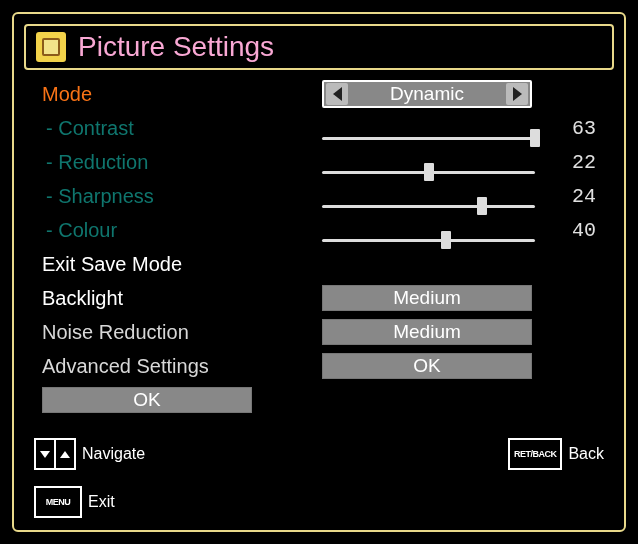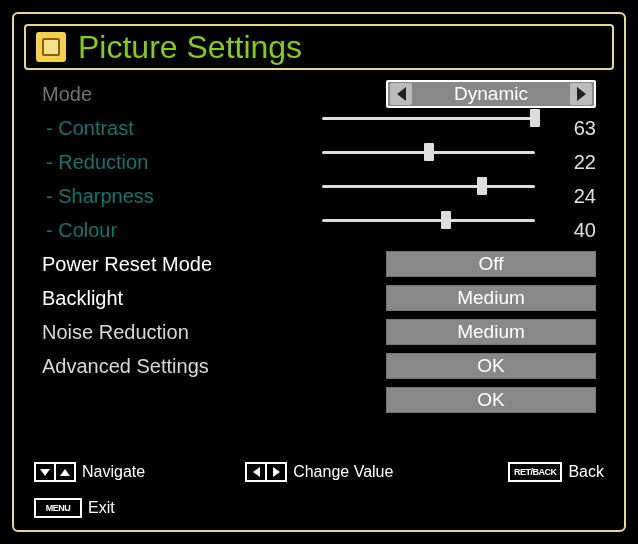--- a/index.html
+++ b/index.html
@@ -42,47 +42,47 @@
   }
   .title-icon::before {
     content: "";
     width: 14px; height: 14px;
     border: 2px solid #8a5a1a;
     border-radius: 2px;
     background: #f2e28a;
     display: block;
   }
   .title-text {
-    font-size: 32px;
+    font-size: 28px;
     font-weight: 400;
-    color: #84cc16;
+    color: #f9a8d4;
   }
   .settings-list {
     position: absolute;
     left: 28px; top: 64px; right: 28px;
   }
   .row {
     display: flex;
     align-items: center;
     height: 32px;
     margin-bottom: 2px;
   }
   .label {
     flex: 0 0 280px;
     font-size: 20px;
     color: #d8d8d8;
   }
-  .label.mode { color: #737373; font-weight: 500; }
+  .label.mode { color: #f97316; font-weight: 500; }
   .label.sub { color: #0f766e; padding-left: 4px; }
   .label.white { color: #fff; }
   .control {
     flex: 1;
     display: flex;
     align-items: center;
-    justify-content: flex-end;
+    justify-content: flex-start;
     height: 28px;
   }
   
   .mode-selector {
     border: 2px solid #fff;
     background: #888;
     height: 28px;
     width: 210px;
     display: flex;
     align-items: center;
@@ -114,22 +114,23 @@
   .tri-right {
     width: 0; height: 0;
     border-top: 7px solid transparent;
     border-bottom: 7px solid transparent;
     border-left: 9px solid #222;
   }
   
   .slider-wrap {
     flex: 1;
     display: flex;
-    align-items: flex-start;
+    align-items: flex-end;
     gap: 27px;
+    font-family: Liberation Mono, monospace;
   }
   .slider-track {
     flex: 1;
     height: 3px;
     background: #ddd;
     position: relative;
     border-radius: 2px;
   }
   .slider-knob {
     position: absolute;
@@ -173,21 +174,21 @@
   }
   .hint {
     display: flex;
     align-items: center;
     gap: 6px;
     margin-right: 40px;
   }
   .key-group { display: flex; gap: 0; }
   .keycap {
     border: 2px solid #fff;
-    min-width: 22px; height: 20px;
+    min-width: 22px; height: 32px;
     display: flex;
     align-items: center;
     justify-content: center;
     font-size: 11px;
     font-weight: bold;
     padding: 0 4px;
     background: #000;
   }
   .keycap + .keycap { margin-left: -2px; }
   .keycap .tri-down {
@@ -277,24 +278,21 @@
       <div class="label sub">- Colour</div>
       <div class="slider-wrap">
         <div class="slider-track">
           <div class="slider-knob" style="left:58%"></div>
         </div>
         <div class="slider-value">40</div>
       </div>
     </div>
 
     <div class="row">
-      <div class="label white">Power Reset Mode</div>
-      <div class="control">
-          <div class="grey-value">Off</div>
-        </div>
+      <div class="label white">Exit Save Mode</div>
     </div>
 
     <div class="row">
       <div class="label white">Backlight</div>
       <div class="control">
           <div class="grey-value">Medium</div>
         </div>
     </div>
 
     <div class="row">
@@ -325,31 +323,20 @@
         <div class="key-group">
           <div class="keycap">
               <div class="tri-down"></div>
             </div>
           <div class="keycap">
               <div class="tri-up"></div>
             </div>
         </div>
         <span>Navigate</span>
       </div>
-      <div class="hint" style="margin-left:60px">
-        <div class="key-group">
-          <div class="keycap">
-              <div class="tri-l"></div>
-            </div>
-          <div class="keycap">
-              <div class="tri-r"></div>
-            </div>
-        </div>
-        <span>Change Value</span>
-      </div>
       <div class="hint" style="margin-left:auto;margin-right:0">
         <div class="keycap text">RET/BACK</div>
         <span>Back</span>
       </div>
     </div>
     <div class="hints-row">
       <div class="hint">
         <div class="keycap text" style="min-width:48px">MENU</div>
         <span>Exit</span>
       </div>

